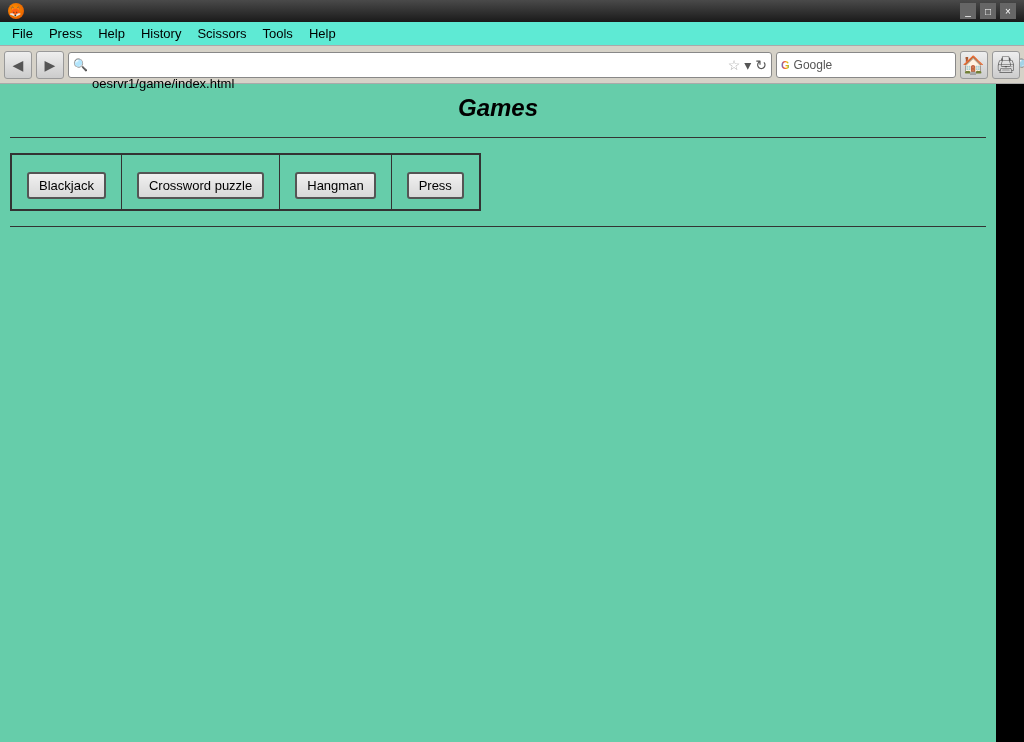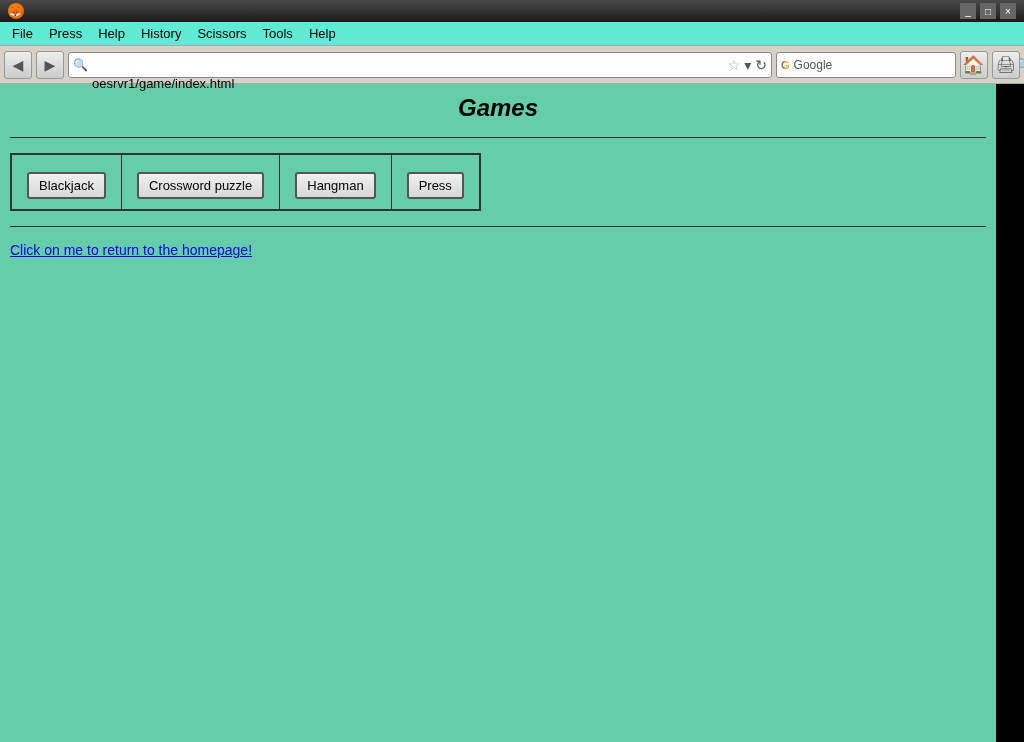--- a/index.html
+++ b/index.html
@@ -239,15 +239,14 @@
       </td>
       <td>
         <button class="game-btn">Press</button>
       </td>
     </tr>
   </tbody>
     </table>
 
   <hr class="hr-line2">
 
-  <a class="homepage-link" href="#">Click on me to return to the homepage!</a>
 
 </div>
 
 </body></html>

